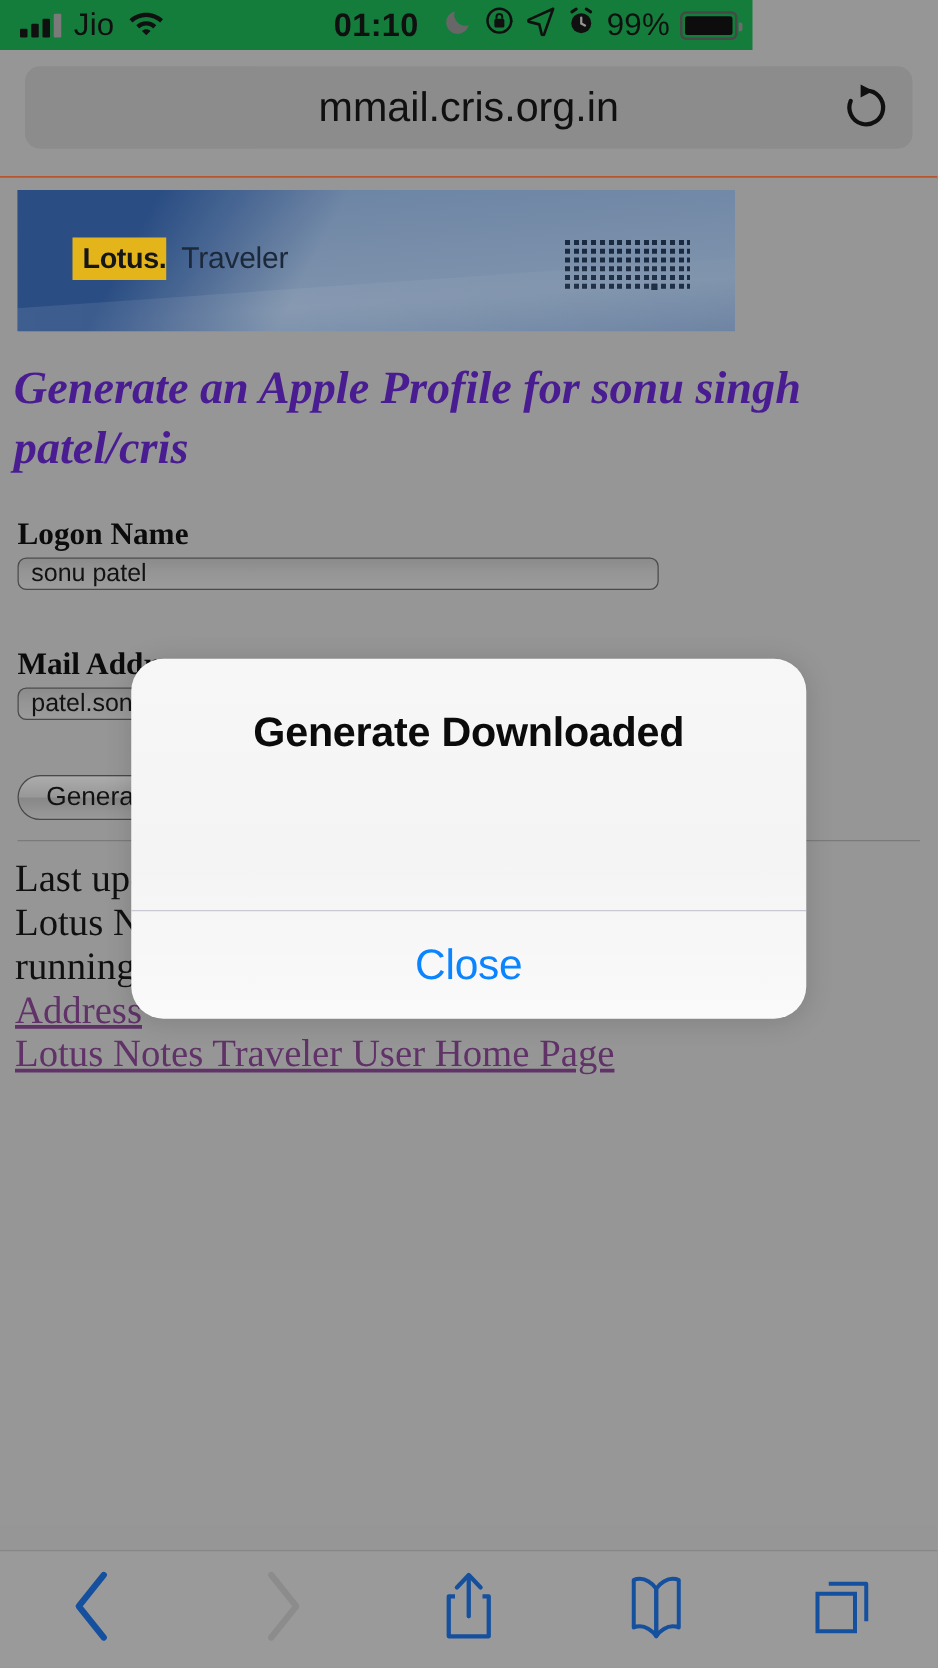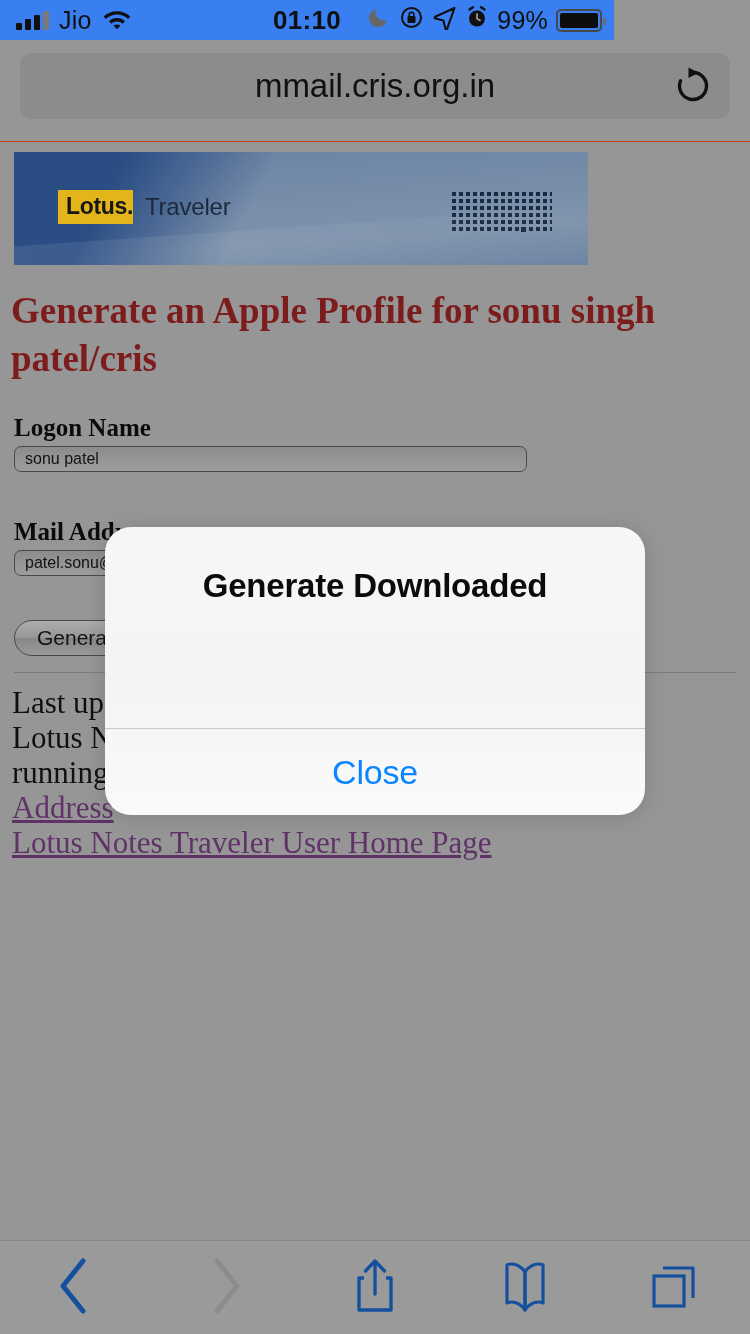--- a/index.html
+++ b/index.html
@@ -17,24 +17,23 @@
   }
 
   
   #status-bar {
     position: absolute;
     top: 0; left: 0;
     width: 602px;
     height: 40px;
     display: flex;
     align-items: center;
-    background: #3b82f6;
+    background: #15803d;
     color: #0d0d0d;
     font-size: 25px;
-    padding-left: 12px;
   }
   .sb-left {
     position: absolute;
     left: 16px;
     display: flex;
     align-items: center;
     gap: 10px;
   }
   .signal-bars {
     display: flex;
@@ -196,21 +195,22 @@
   }
 
   #page-heading {
     position: absolute;
     left: 11px; top: 145px;
     width: 690px;
     font-family: "Liberation Serif", serif;
     font-weight: bold;
     font-size: 37px;
     line-height: 48px;
-    color: #7f1d1d;
+    color: #4c1d95;
+    font-style: italic;
   }
 
   .field-label {
     position: absolute;
     left: 14px;
     font-family: "Liberation Serif", serif;
     font-weight: bold;
     font-size: 25px;
     color: #0c0c0c;
   }
@@ -219,21 +219,21 @@
 
   .text-input {
     position: absolute;
     left: 14px;
     width: 513px;
     height: 24px;
     box-sizing: border-box;
     border: 1px solid #4c4c4c;
     border-radius: 7px;
     background: linear-gradient(180deg, #8e8e8e 0%, #9a9a9a 55%, #a0a0a0 100%);
-    font-size: 16px;
+    font-size: 20px;
     color: #131313;
     padding: 12px 10px;
     line-height: 32px;
     font-family: "Liberation Sans", sans-serif;
   }
   #input-logon { top: 304px; }
   #input-mail  { top: 408px; }
 
   #generate-button {
     position: absolute;

